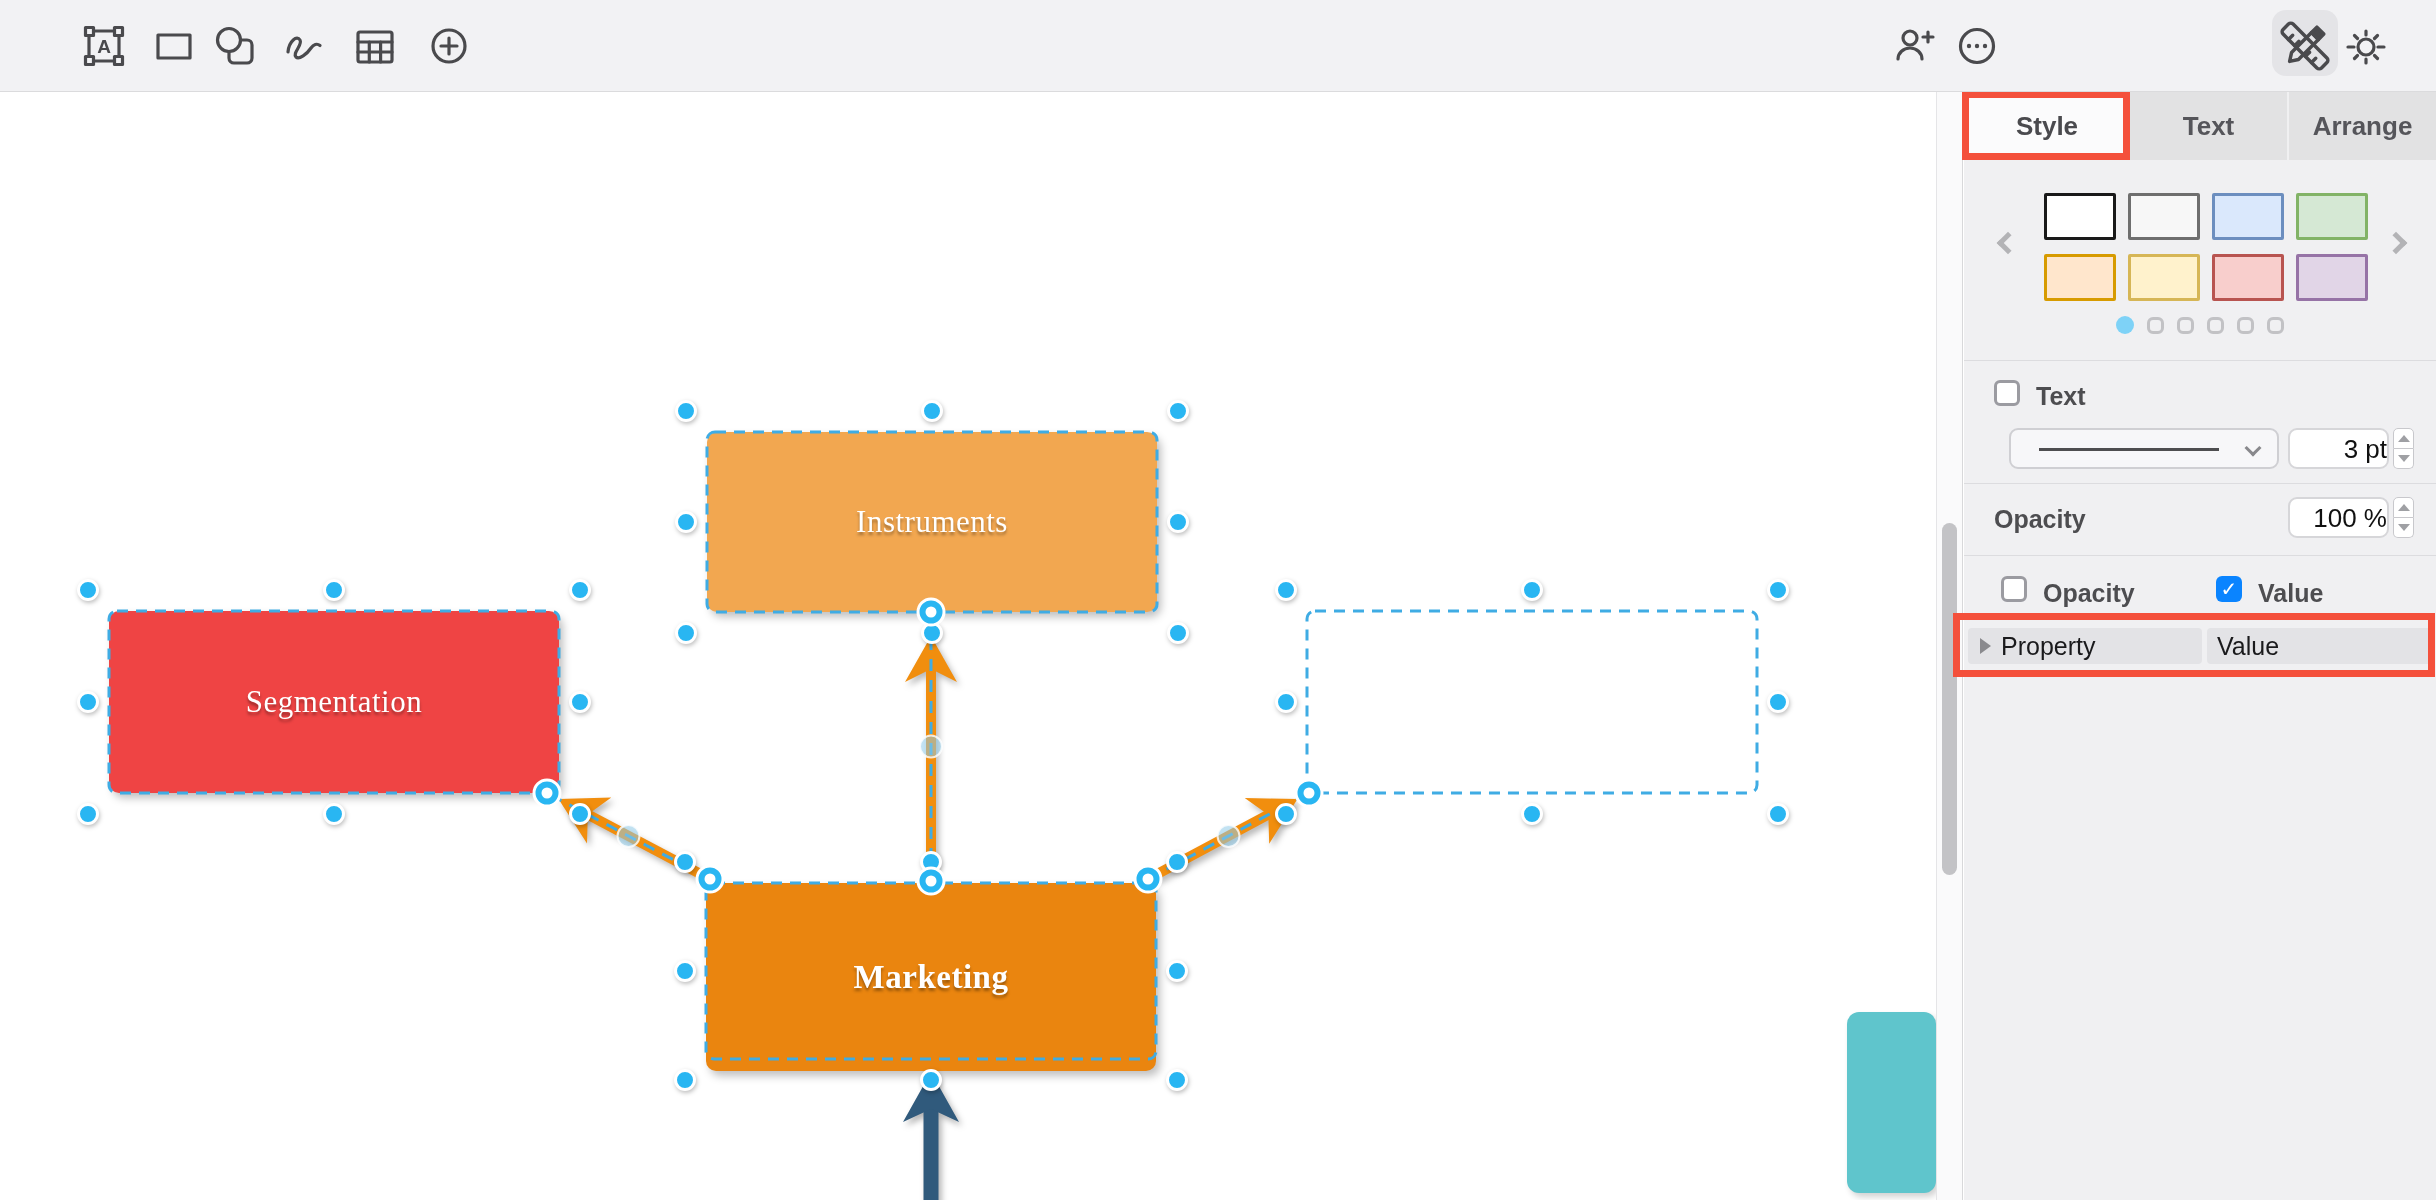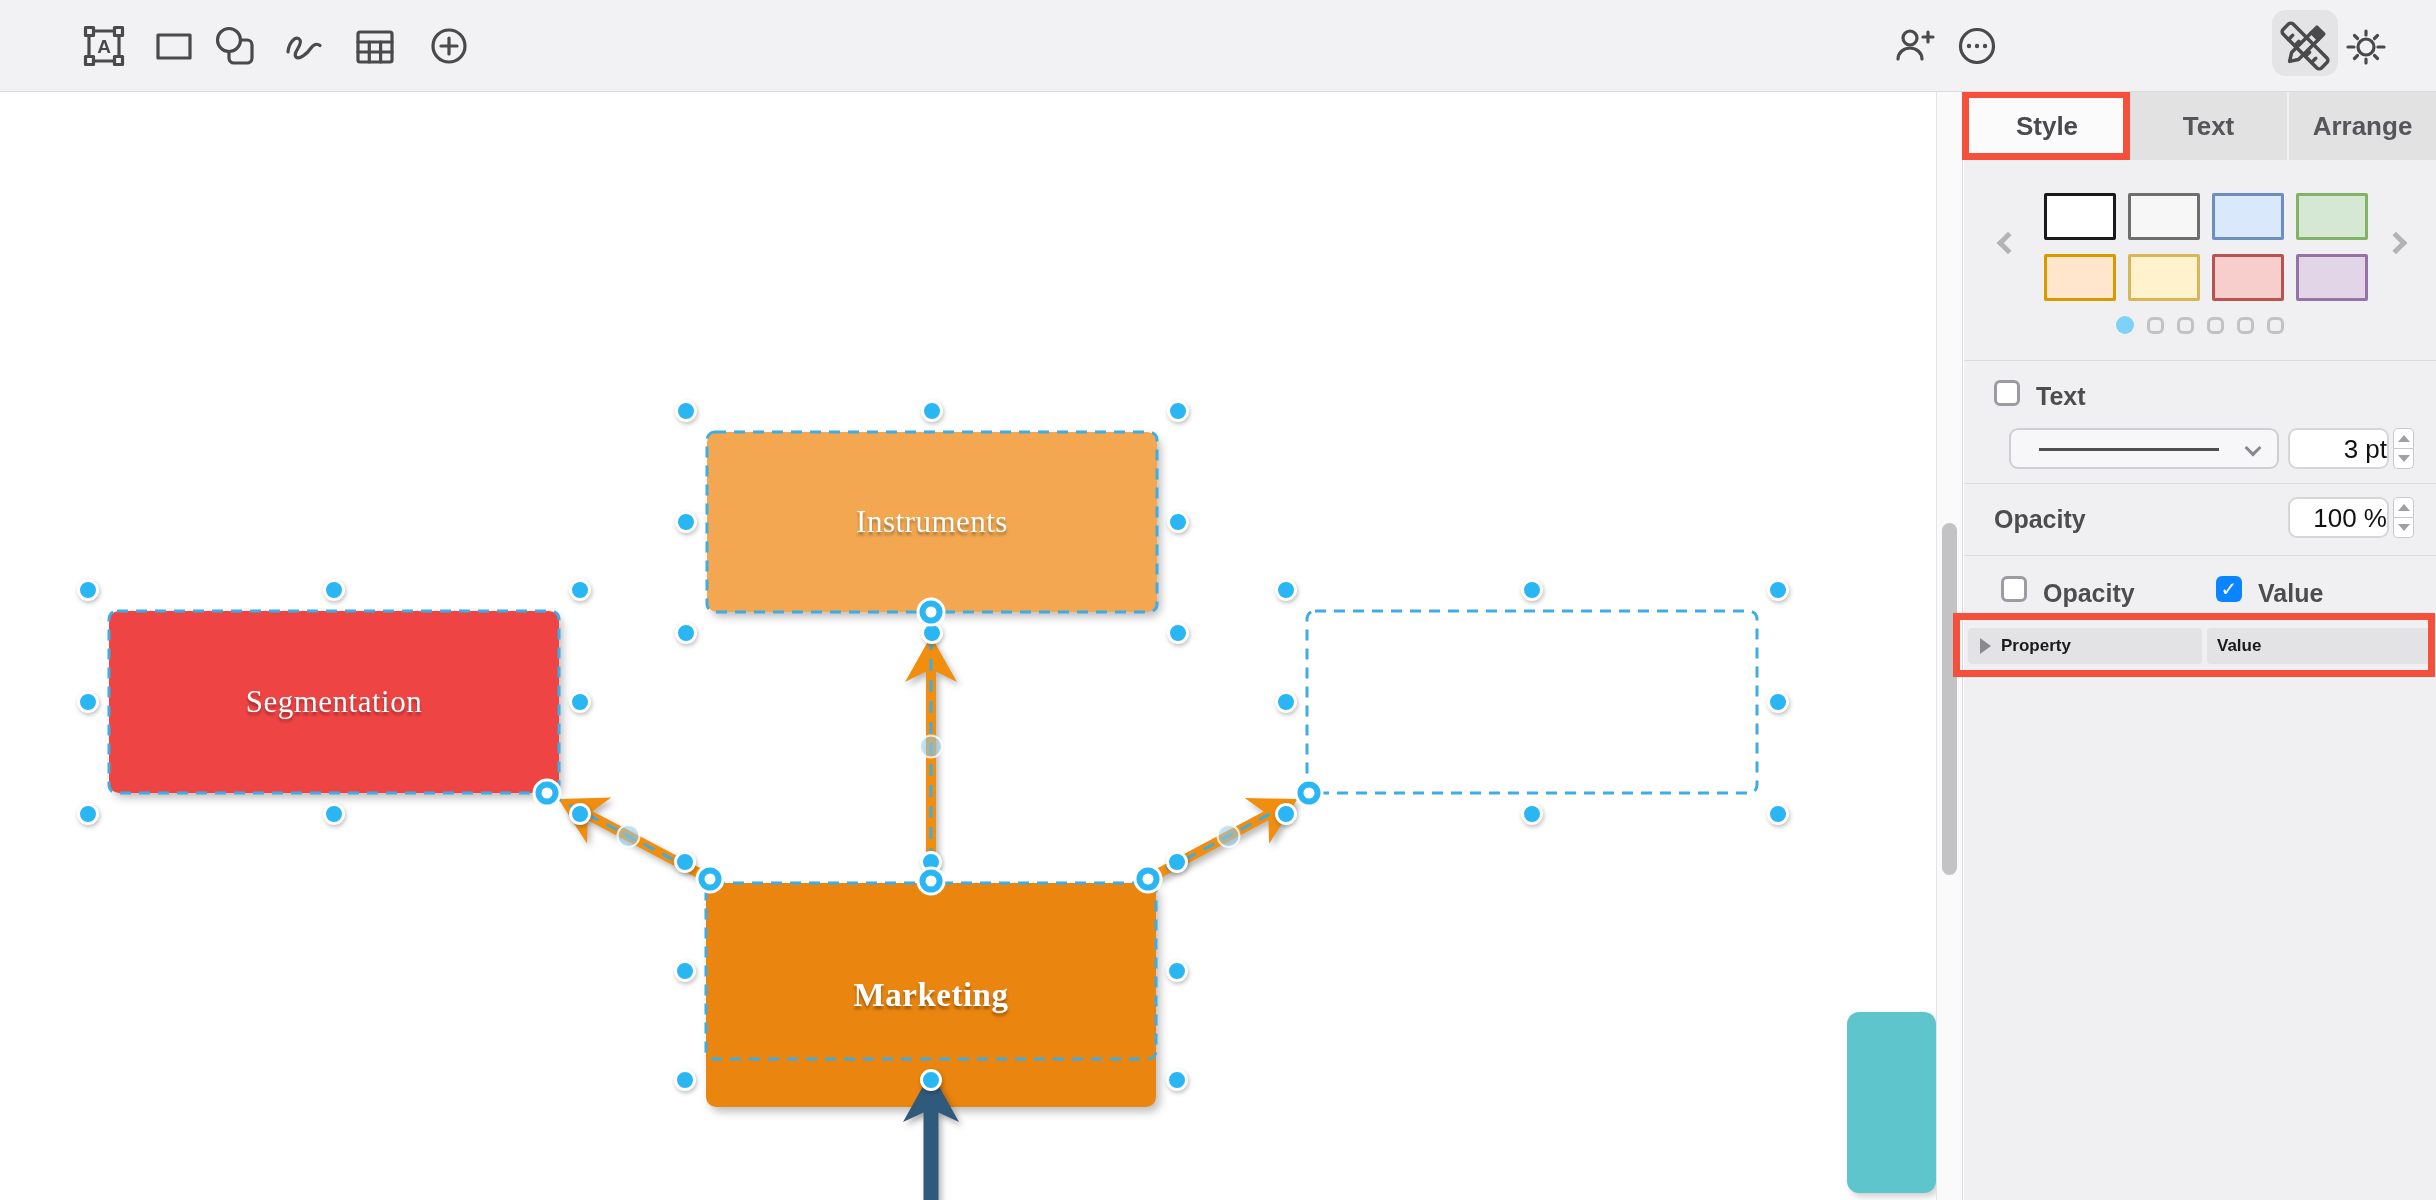--- a/index.html
+++ b/index.html
@@ -79,21 +79,21 @@
                  align-items:center; justify-content:center; cursor:pointer; }
   .stepper div:first-child { border-radius:5px 5px 0 0; }
   .stepper div:last-child  { border-radius:0 0 5px 5px; border-top:none; }
   .tri-up { width:0; height:0; border-left:6px solid transparent; border-right:6px solid transparent;
             border-bottom:7px solid #9FA0A4; }
   .tri-down { width:0; height:0; border-left:6px solid transparent; border-right:6px solid transparent;
               border-top:7px solid #9FA0A4; }
 
   .prop-cell { position:absolute; height:36px; background:#E3E3E6; border-radius:4px;
                display:flex; align-items:center; }
-  .prop-cell .txt { font-size:17px; font-weight:bold; color:#1A1A1C; }
+  .prop-cell .txt { font-size:25px; font-weight:normal; color:#1A1A1C; }
   .disclosure { width:0; height:0; border-top:8px solid transparent; border-bottom:8px solid transparent;
                 border-left:11px solid #8A8A8E; margin:0 10px 0 12px; }
 </style>
 </head>
 <body>
 
 <div id="toolbar">
   <div class="tool" style="left:79px">
     <svg width="46" height="46" viewBox="0 0 46 46">
       <rect x="8" y="8" width="30" height="30"></rect>
@@ -185,21 +185,21 @@
   </div>
 </div>
 
 <div id="canvas">
   <div class="node" style="left: 707px; top: 340px; width: 450px; height: 180px; background: rgb(242, 167, 80);">
     <span class="node-label">Instruments</span>
   </div>
   <div class="node" style="left: 109px; top: 519px; width: 450px; height: 182px; background: #ef4444;">
     <span class="node-label">Segmentation</span>
   </div>
-  <div class="node" style="left: 706px; top: 791px; width: 450px; height: 224px; background: rgb(234, 133, 15);">
+  <div class="node" style="left: 706px; top: 791px; width: 450px; height: 188px; background: rgb(234, 133, 15);">
     <span class="node-label bold">Marketing</span>
   </div>
   <div id="misc-shape" style="left: 1847px; top: 920px; width: 89px; height: 181px; background: rgb(95, 197, 204);"></div>
   <svg id="diagram-svg" viewBox="0 0 1937 1108">
       <g style="filter:drop-shadow(3px 4px 3px rgba(0,0,0,.3))">
         <line x1="931" y1="1113" x2="931" y2="1017" stroke="#305A7C" stroke-width="15"></line>
         <polygon points="931.0,980.0 959.0,1030.0 931.0,1017.0 903.0,1030.0" fill="#305A7C"></polygon>
       </g>
       <g style="filter:drop-shadow(3px 4px 3px rgba(0,0,0,.28))">
         <line x1="931" y1="789" x2="931.0" y2="577.1" stroke="#F18E0E" stroke-width="10"></line>

